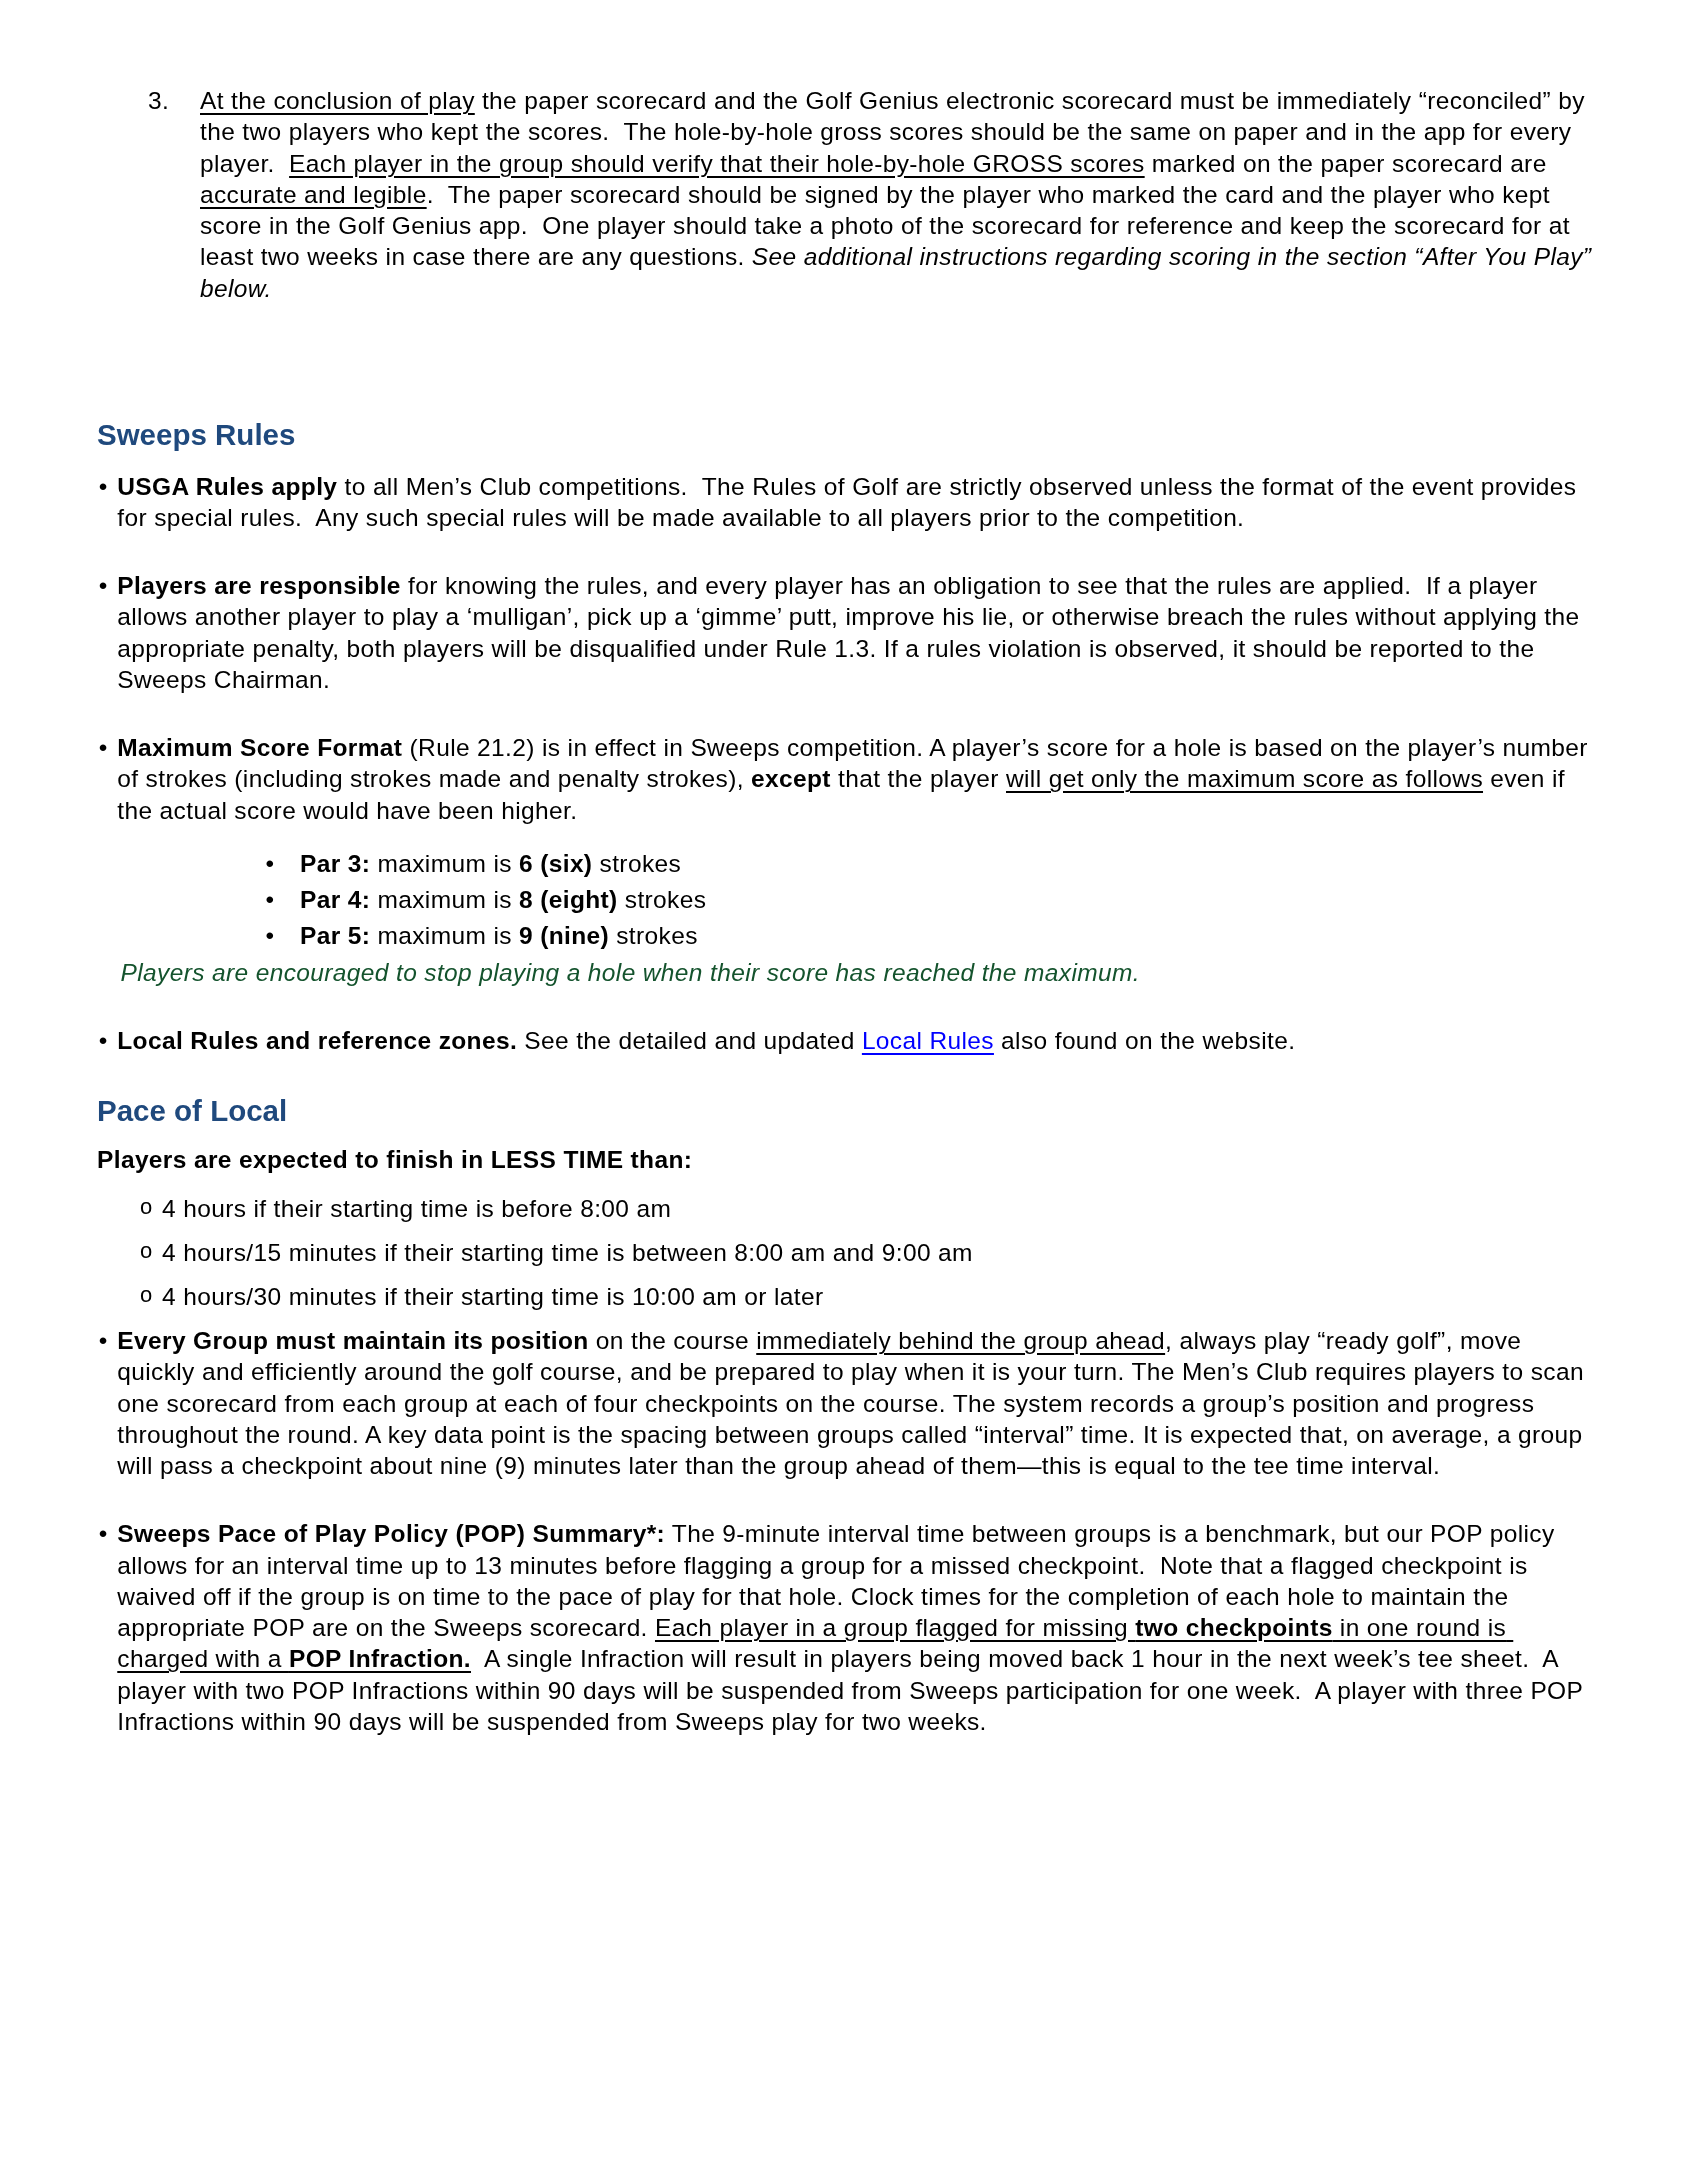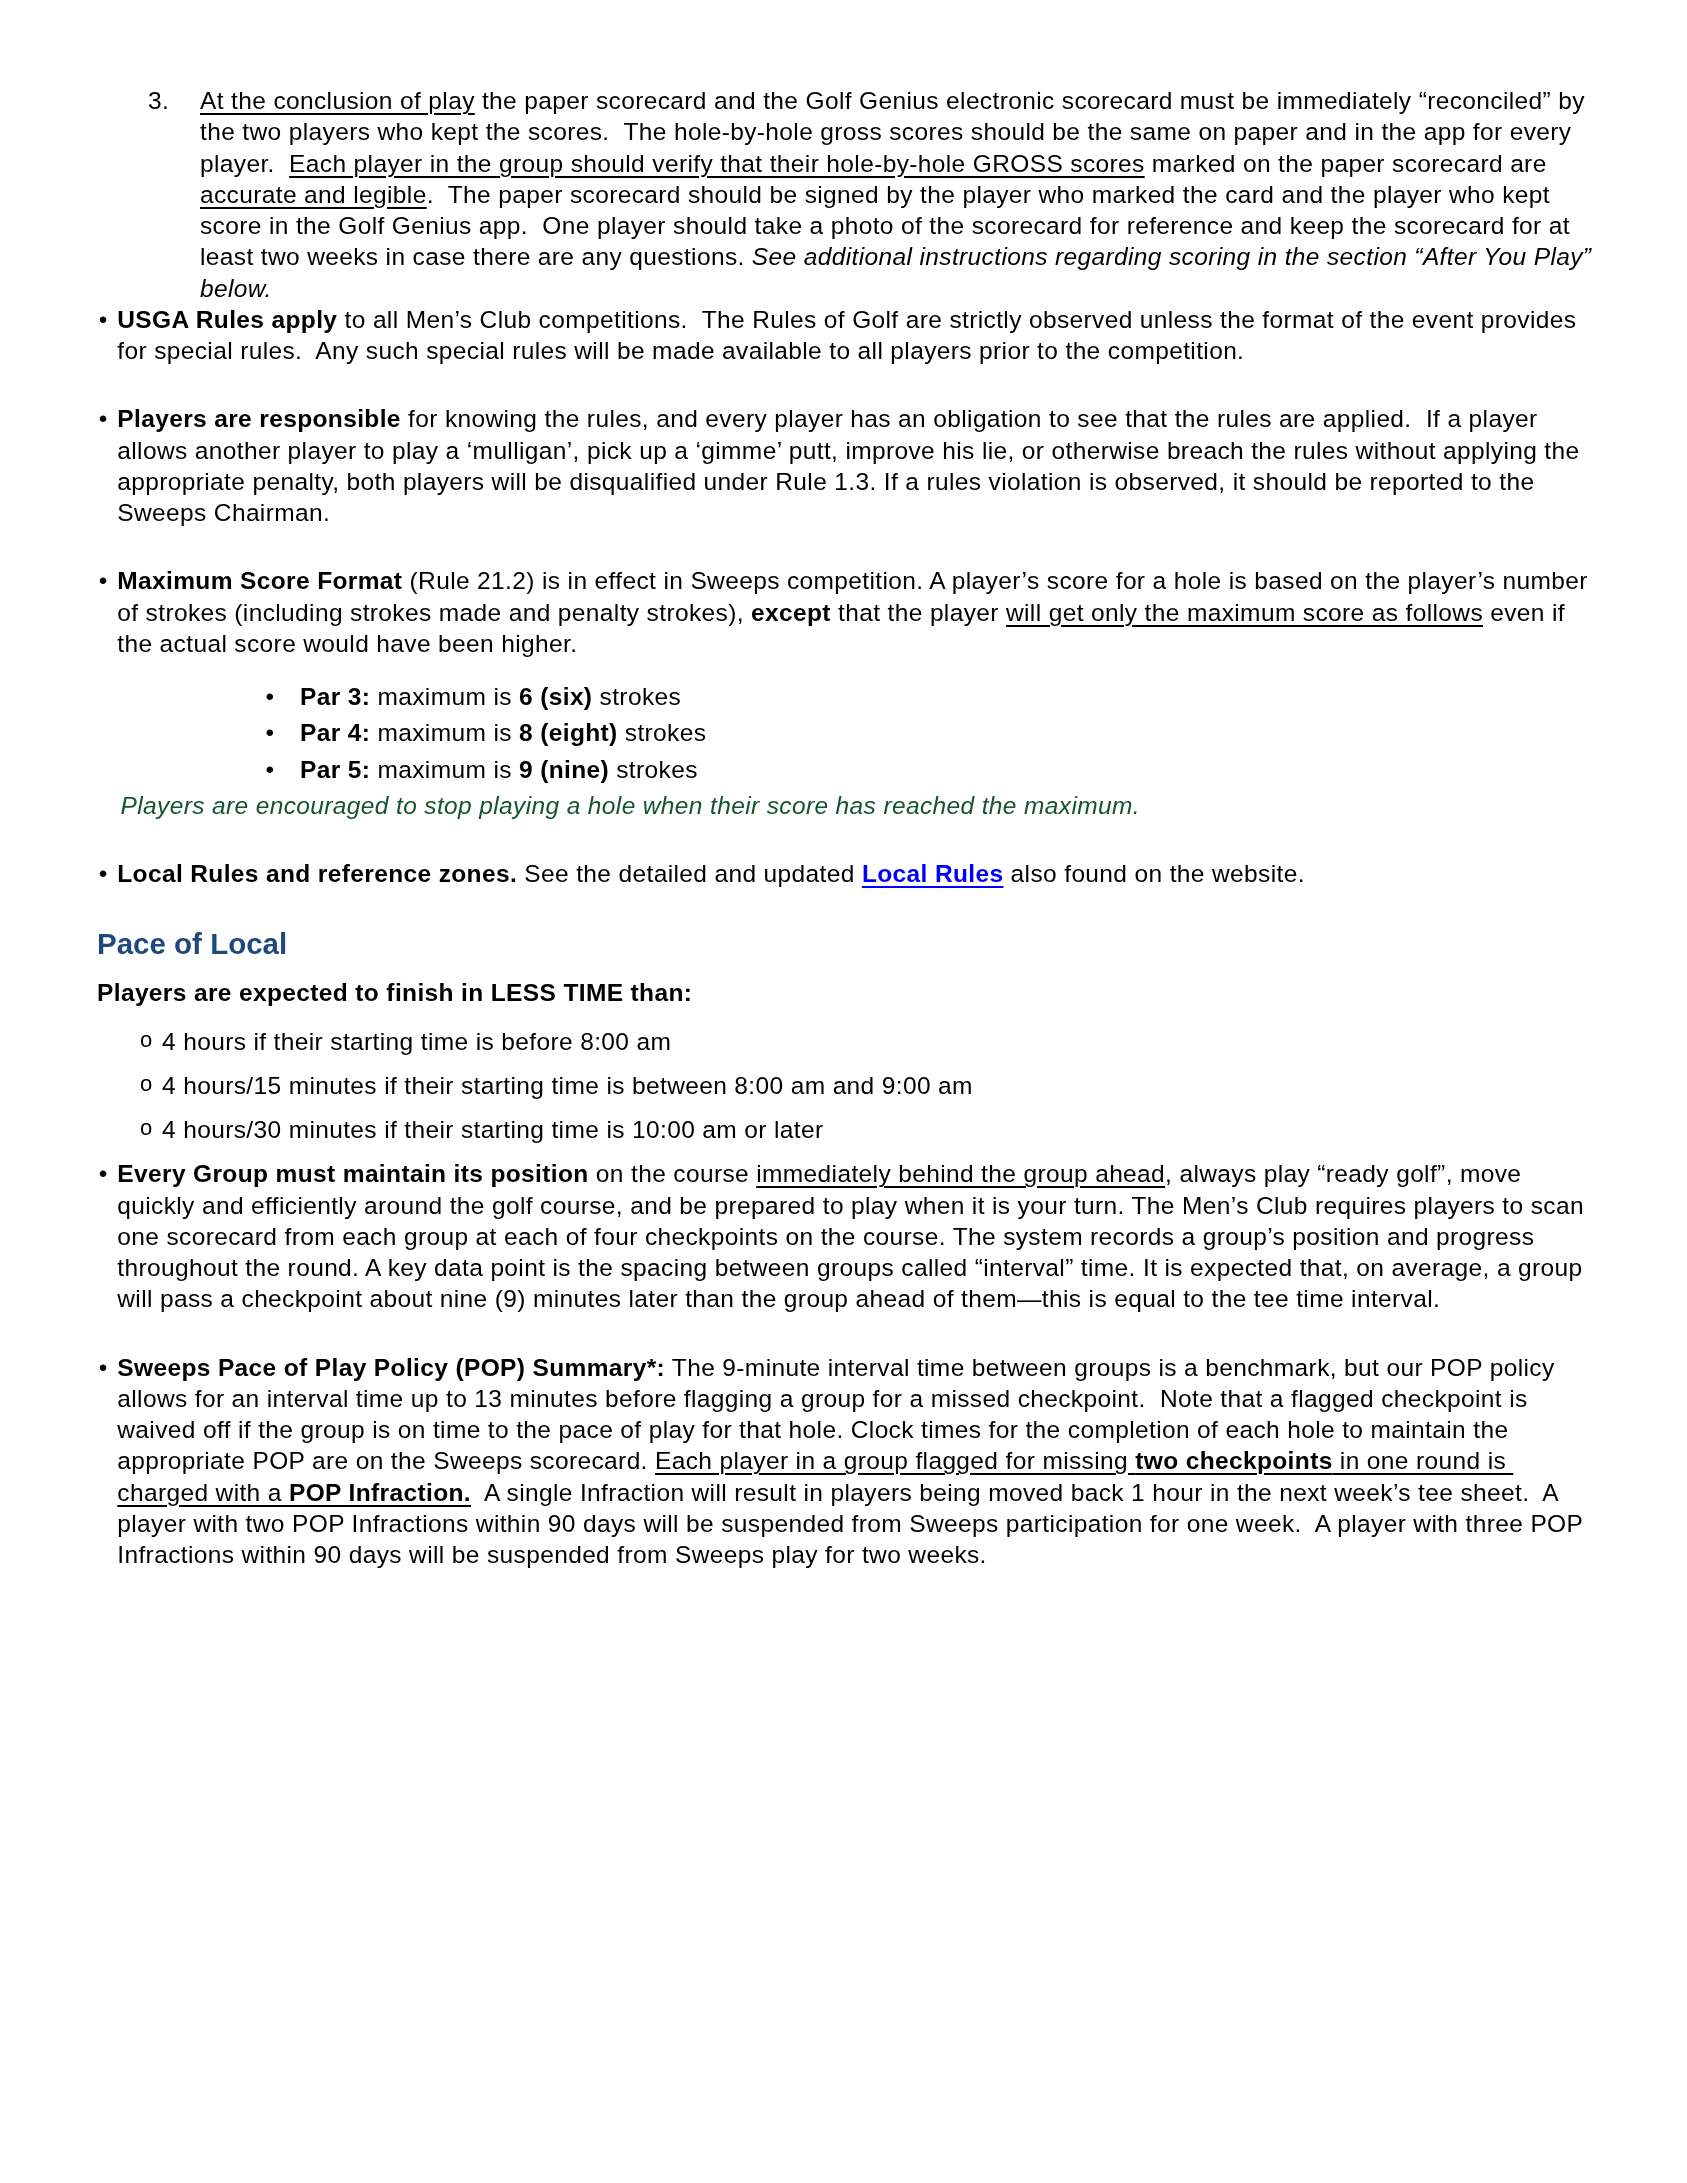--- a/index.html
+++ b/index.html
@@ -13,21 +13,21 @@
     font-size: 24.5px;
     line-height: 1.276;
     letter-spacing: 0.015em;
     color: #000000;
   }
   .page { padding: 85px 94px 0 97px; }
 
   .b { font-weight: bold; }
   .i { font-style: italic; }
   .u { text-decoration: underline; text-decoration-thickness: 1.7px; text-underline-offset: 4.2px; }
-  a.link { color: #0000FF; text-decoration: underline; text-decoration-thickness: 1.7px; text-underline-offset: 4.2px; cursor: pointer; font-weight: bold; }
+  a.link { color: #0000FF; text-decoration: underline; text-decoration-thickness: 1.7px; text-underline-offset: 4.2px; cursor: pointer; }
 
   .row { display: flex; align-items: flex-start; }
   .text { flex: 1; white-space: pre-wrap; }
 
   
   .num-item { padding-left: 51px; }
   .num-item .num { flex: none; width: 52px; }
 
   
   h2 { font-size: 29.5px; font-weight: bold; color: #1F497D; margin: 0; line-height: 1.25; letter-spacing: 0; }
@@ -60,20 +60,21 @@
 </head>
 <body>
 
 <div class="page">
 
   <div class="row num-item">
     <span class="num">3.</span>
     <div class="text"><span class="u">At the conclusion of play</span><span> the paper scorecard and the Golf Genius electronic scorecard must be immediately “reconciled” by the two players who kept the scores.  The hole-by-hole gross scores should be the same on paper and in the app for every player.  </span><span class="u">Each player in the group should verify that their hole-by-hole GROSS scores</span><span> marked on the paper scorecard are </span><span class="u">accurate and legible</span><span>.  The paper scorecard should be signed by the player who marked the card and the player who kept score in the Golf Genius app.  One player should take a photo of the scorecard for reference and keep the scorecard for at least two weeks in case there are any questions. </span><span class="i">See additional instructions regarding scoring in the section “After You Play” below.</span></div>
   </div>
 
+  <h2 class="h-sweeps">Sweeps Rules</h2>
 
   <div class="row bullet">
     <span class="marker">•</span>
     <div class="text"><span class="b">USGA Rules apply</span><span> to all Men’s Club competitions.  The Rules of Golf are strictly observed unless the format of the event provides for special rules.  Any such special rules will be made available to all players prior to the competition.</span></div>
   </div>
 
   <div class="row bullet">
     <span class="marker">•</span>
     <div class="text"><span class="b">Players are responsible</span><span> for knowing the rules, and every player has an obligation to see that the rules are applied.  If a player allows another player to play a ‘mulligan’, pick up a ‘gimme’ putt, improve his lie, or otherwise breach the rules without applying the appropriate penalty, both players will be disqualified under Rule 1.3. If a rules violation is observed, it should be reported to the Sweeps Chairman.</span></div>
   </div>

